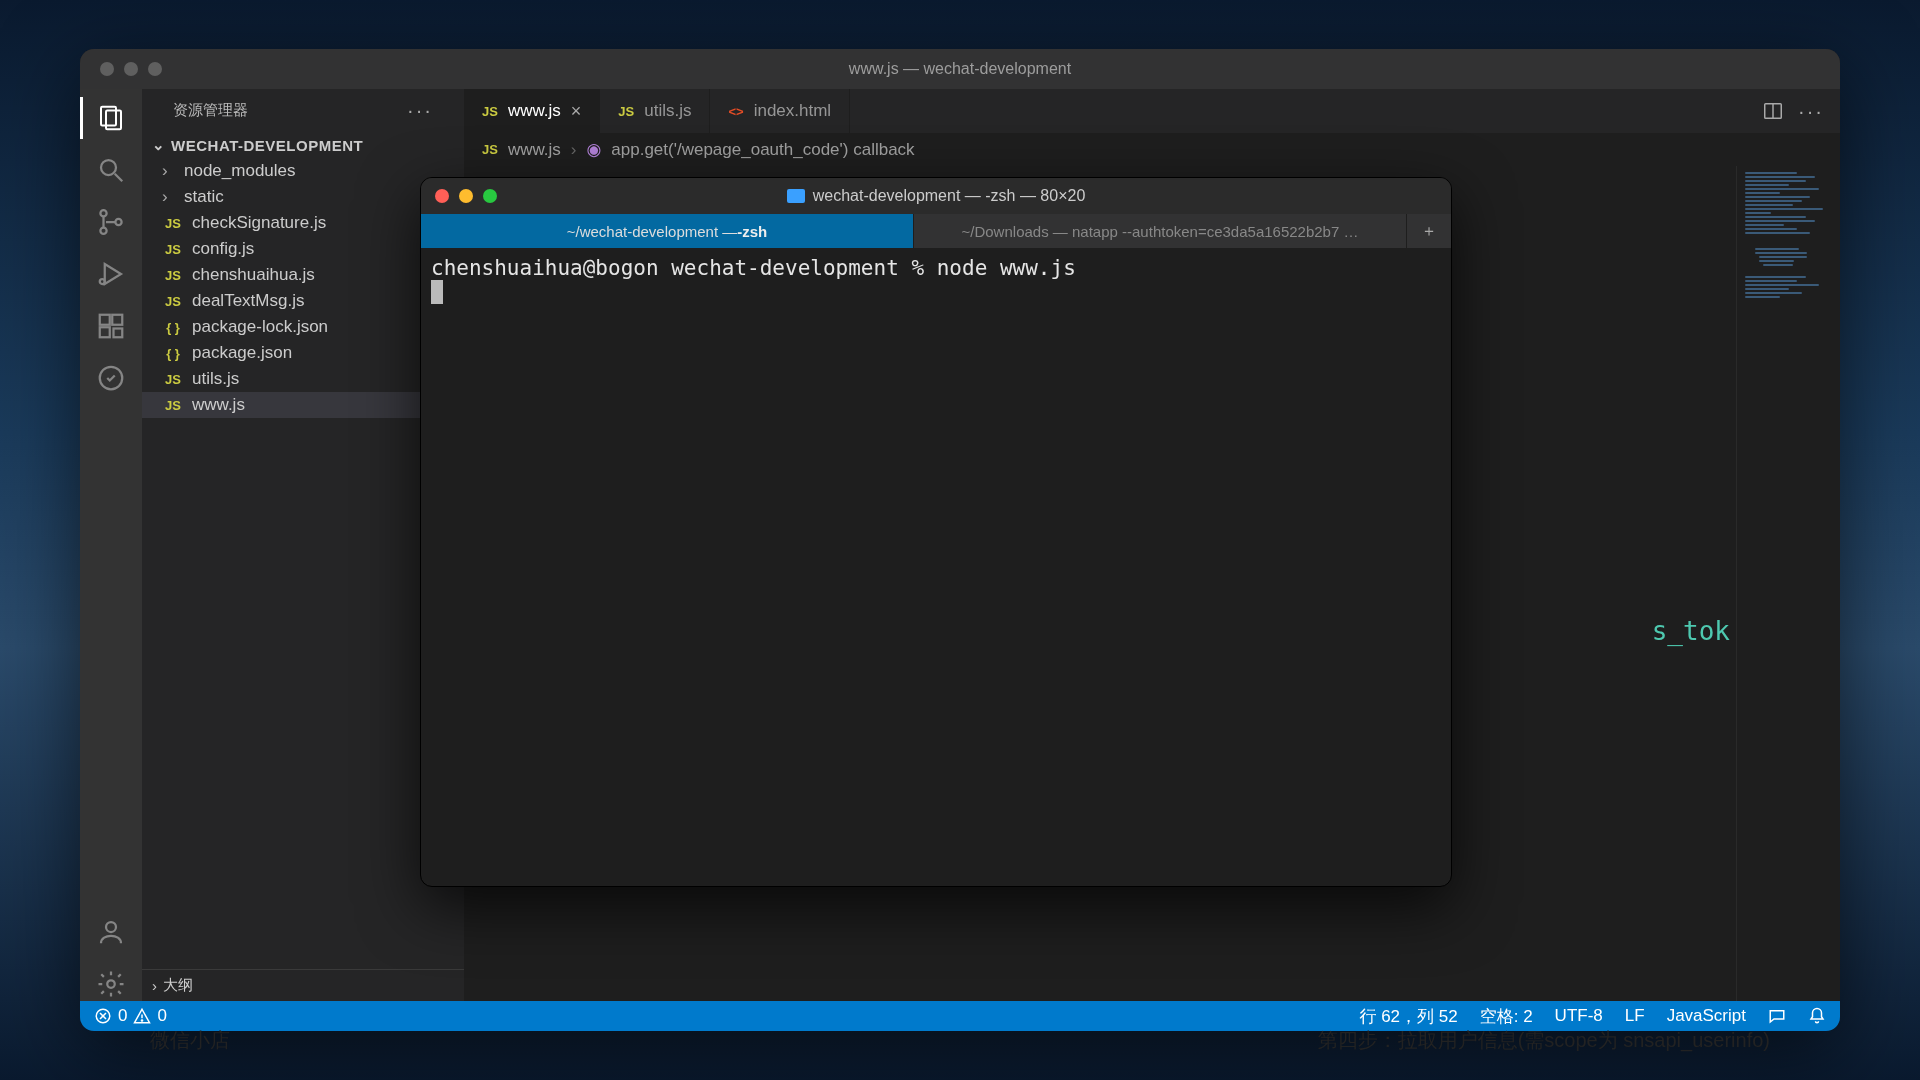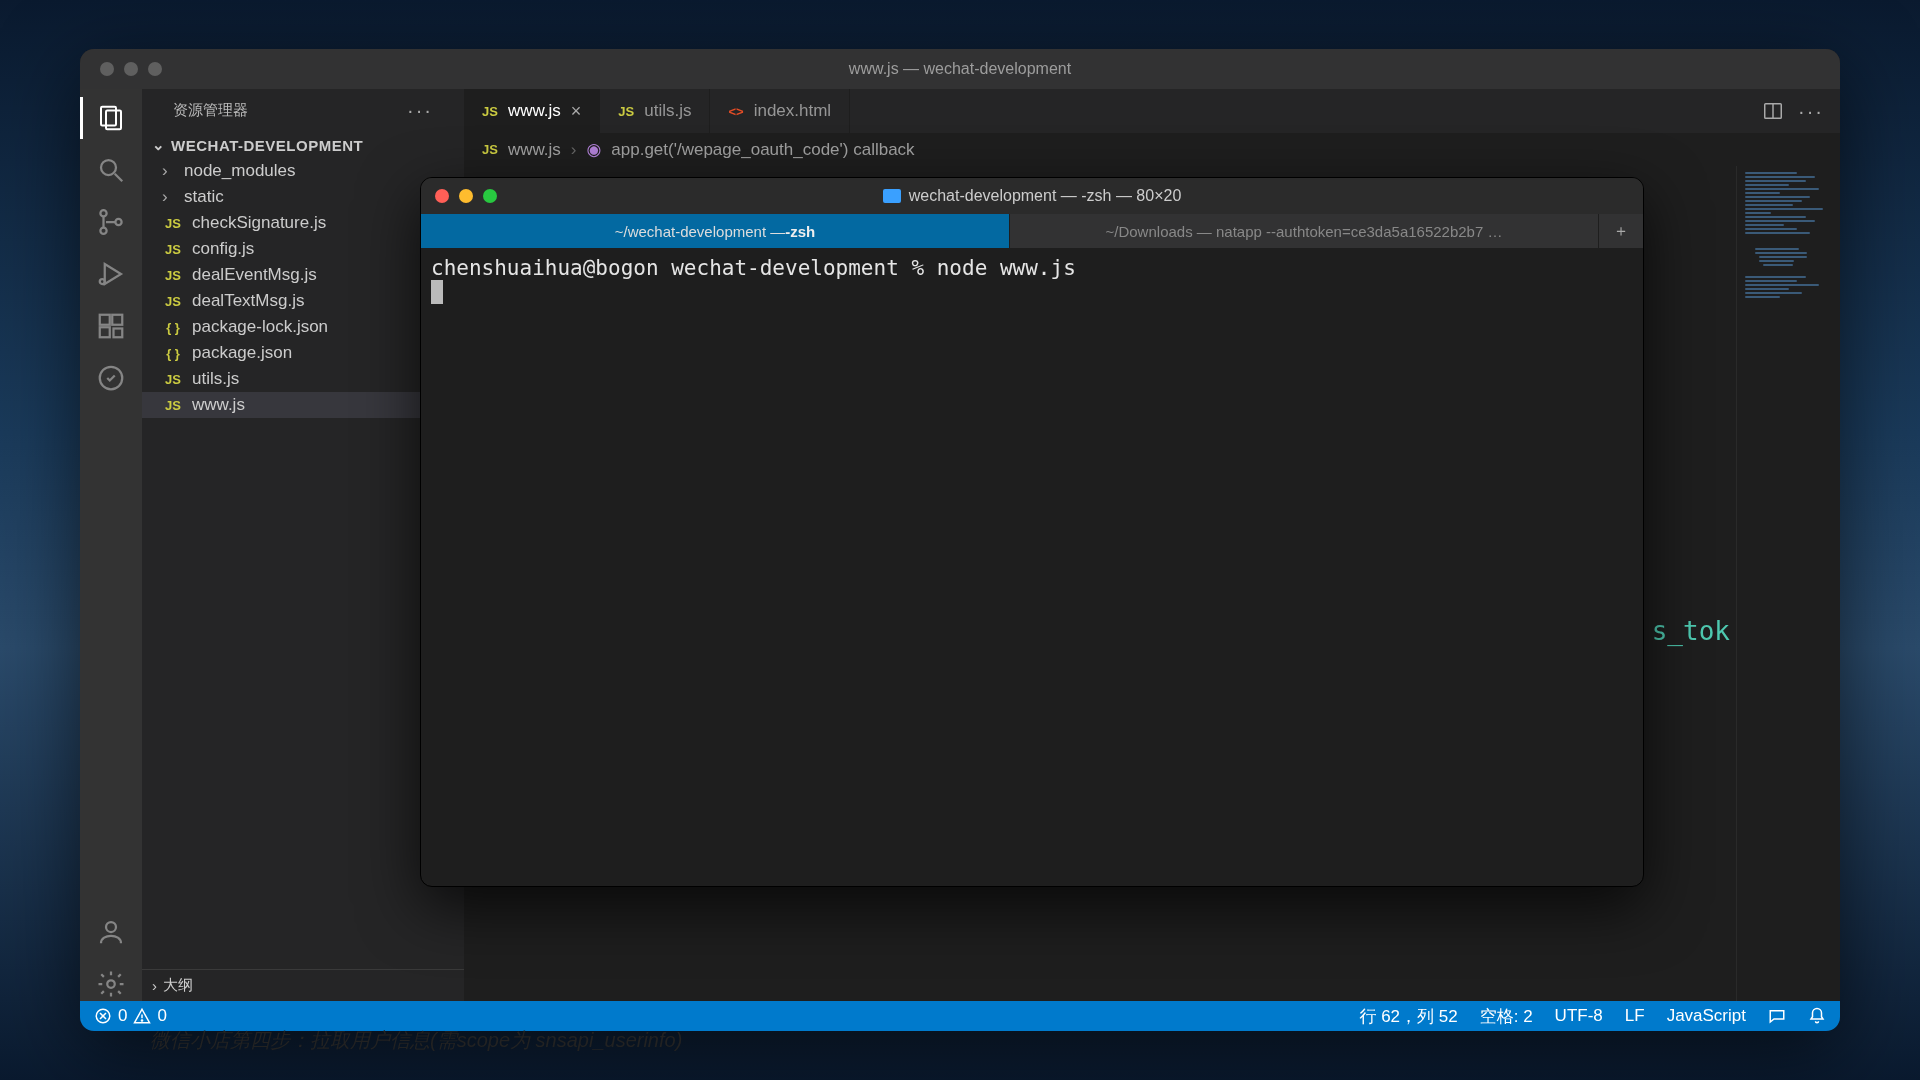--- a/index.html
+++ b/index.html
@@ -121,21 +121,21 @@
 .status-bar {
   height: 30px; background: #007acc;
   display: flex; align-items: center; color: #fff; font-size: 17px;
   padding: 0 14px; gap: 18px;
 }
 .status-bar .right { margin-left: auto; display: flex; gap: 22px; align-items: center; }
 .sb-item { display: flex; align-items: center; gap: 6px; cursor: pointer; }
 
 .terminal-window {
   position: absolute; left: 340px; top: 128px;
-  width: 1224px; height: 710px;
+  width: 1032px; height: 710px;
   background: #1e1e1e; border-radius: 12px;
   box-shadow: 0 20px 60px rgba(0,0,0,0.7);
   display: flex; flex-direction: column; overflow: hidden;
   border: 1px solid #000;
 }
 .term-title {
   height: 36px; background: #2b2b2b;
   display: flex; align-items: center; padding: 0 14px; position: relative;
 }
 .term-title .traffic-lights .tl.red { background: #ff5f57; }
@@ -257,21 +257,21 @@
         <div class="tree-row">
           <span class="ficon ic-js">JS</span>
           <span>checkSignature.js</span>
         </div>
         <div class="tree-row">
           <span class="ficon ic-js">JS</span>
           <span>config.js</span>
         </div>
         <div class="tree-row">
           <span class="ficon ic-js">JS</span>
-          <span>dealEventMsg.js</span>
+          <span>chenshuaihua.js</span>
         </div>
         <div class="tree-row">
           <span class="ficon ic-js">JS</span>
           <span>dealTextMsg.js</span>
         </div>
         <div class="tree-row">
           <span class="ficon ic-json"></span>
           <span>package-lock.json</span>
         </div>
         <div class="tree-row">
@@ -424,16 +424,16 @@
         <span>~/Downloads — natapp --authtoken=ce3da5a16522b2b7  …</span>
       </div>
       <div class="term-add">＋</div>
     </div>
     <div class="term-body"><span>chenshuaihua@bogon wechat-development % node www.js</span>
 <span class="term-cursor"></span></div>
   </div>
 
 </div>
 
-<div style="position:fixed; left:50%; transform:translateX(-50%); bottom:26px; width:1760px; display:flex; justify-content:flex-start; color:#222; font-size:20px; padding:0 70px; pointer-events:none;font-style:italic;">
+<div style="position:fixed; left:50%; transform:translateX(-50%); bottom:26px; width:1760px; display:flex; justify-content:space-between; color:#222; font-size:20px; padding:0 70px; pointer-events:none;">
   <span>微信小店</span>
   <span>第四步：拉取用户信息(需scope为 snsapi_userinfo)</span>
 </div>
 
 </body></html>

